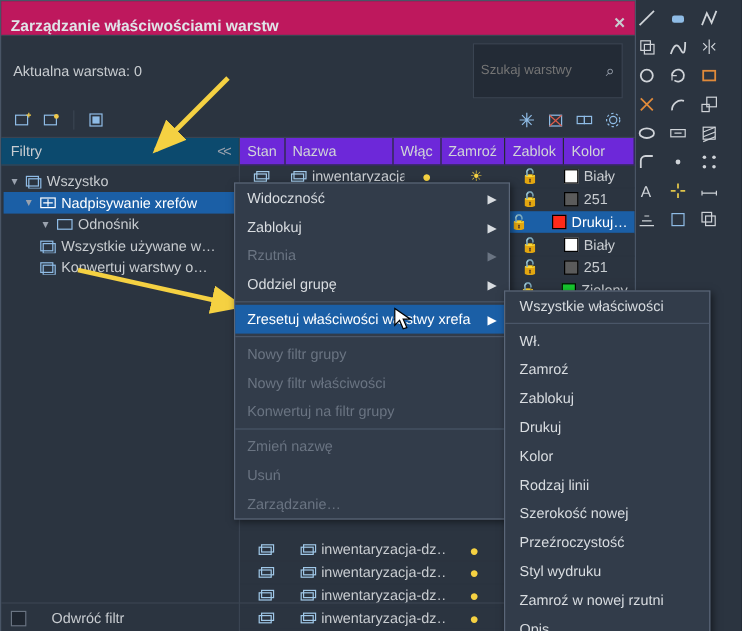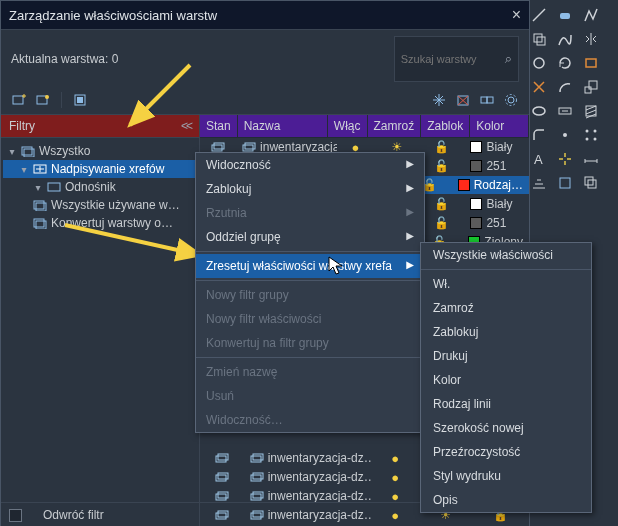--- a/index.html
+++ b/index.html
@@ -1,62 +1,62 @@
 <!DOCTYPE html>
 <html><head>
 <meta charset="utf-8">
 <style>
 html,body{margin:0;padding:0;background:#1a1f28;font-family:"Segoe UI",Arial,sans-serif;font-size:12px;color:#c8ccd0;width:618px;height:526px;overflow:hidden}
 .dialog{position:absolute;left:0;top:0;width:528px;height:526px;background:#2b3440;border:1px solid #495566}
-.dlg-title{height:28px;background:#0f172a;display:flex;align-items:center;padding:0 8px;font-weight:normal;color:#e0e4e8;font-size:13px;border-bottom:1px solid #3a4452}
+.dlg-title{height:28px;background:#be185d;display:flex;align-items:flex-end;padding:0 8px;font-weight:bold;color:#e0e4e8;font-size:13px;border-bottom:1px solid #3a4452}
 .dlg-title .close{margin-left:auto;font-size:16px;cursor:pointer;color:#c8ccd0}
 .cur-layer-row{display:flex;align-items:center;padding:6px 10px;gap:8px}
 .cur-layer{flex:0 0 auto}
 .search-wrap{margin-left:auto;display:flex;align-items:center;border:1px solid #3a4452;background:#232b36;height:20px;padding:12px 4px}
 .search-input{background:transparent;border:none;color:#7a828e;width:100px;font-size:11px;outline:none}
 .search-ico{color:#9aa2ae;font-size:13px;padding:0 2px}
 .toolbar-row{display:flex;align-items:center;padding:4px 10px 6px;gap:8px;border-bottom:1px solid #3a4452}
 .tb-ico{width:16px;height:16px;display:inline-flex;align-items:center;justify-content:center;color:#8fbce6;font-size:13px}
 .tb-sep{width:1px;height:16px;background:#3a4452;margin:0 2px}
 .body{display:flex;height:calc(100% - 28px - 32px - 28px)}
 .filters{width:198px;border-right:1px solid #3a4452;display:flex;flex-direction:column}
-.filters-hdr{display:flex;align-items:flex-end;padding:4px 8px;background:#7f1d1d;border-bottom:1px solid #3a4452}
+.filters-hdr{display:flex;align-items:flex-end;padding:4px 8px;background:#0c4a6e;border-bottom:1px solid #3a4452}
 .filters-hdr .collapse{margin-left:auto;color:#9aa2ae;letter-spacing:-2px}
 .tree{padding:4px 2px;flex:1;overflow:hidden;position:relative}
 .tree-row{display:flex;align-items:center;height:18px;padding-left:4px;white-space:nowrap;gap:4px}
 .tree-row .tw{color:#9aa2ae;width:10px;text-align:center;font-size:10px}
 .tree-ico{display:inline-block;width:14px;height:12px}
 .tree-ico svg{display:block}
 .tree-row.sel{background:#1b5fa6;color:#fff}
 .tree-row.sel .label{color:#fff}
 .label{color:#c8ccd0}
 .ind1{padding-left:16px}.ind2{padding-left:30px}.ind3{padding-left:44px}
 .grid{flex:1;display:flex;flex-direction:column;overflow:hidden}
-.grid-hdr{display:flex;background:#4c1d95;border-bottom:1px solid #232b36}
+.grid-hdr{display:flex;background:#6d28d9;border-bottom:1px solid #232b36}
 .grid-hdr>div{padding:4px 6px;border-right:1px solid #232b36;color:#d0d4d8;font-size:12px}
 .col-stan{width:32px}.col-nazwa{width:118px}.col-wlacz{width:34px}.col-zamroz{width:44px}.col-zablok{width:44px}.col-kolor{width:70px}
 .grid-body{flex:1;overflow:hidden}
 .grow{display:flex;align-items:center;height:18px;border-bottom:1px solid #2b3440}
 .grow>div{padding:0 6px;display:flex;align-items:center;height:100%}
 .grow .c-stan{width:32px;justify-content:center}
 .grow .c-nazwa{width:118px;gap:4px;white-space:nowrap;overflow:hidden}
 .grow .c-wlacz{width:34px;justify-content:center}
 .grow .c-zamroz{width:44px;justify-content:center}
 .grow .c-zablok{width:44px;justify-content:center}
 .grow .c-kolor{width:70px;gap:4px;white-space:nowrap}
 .grow.sel{background:#1b5fa6;color:#fff}
 .sw{width:10px;height:10px;border:1px solid #000}
 .bulb-on{color:#f5d142;font-size:13px}
 .sun{color:#f5d142;font-size:12px}
 .lock{color:#5aa8e0;font-size:12px}
 .layer-ico{display:inline-flex}
 .footer{position:absolute;bottom:0;left:0;right:0;height:24px;border-top:1px solid #3a4452;display:flex;align-items:center;padding:0 8px;gap:21px}
 .footer .cb{width:11px;height:11px;border:1px solid #6a7482;background:#1f2630}
 .ctx{position:absolute;left:195px;top:152px;width:228px;background:#323c4a;border:1px solid #5a6678;box-shadow:2px 2px 6px rgba(0,0,0,.5);z-index:10}
-.ctx-item{padding:5px 10px;display:flex;align-items:flex-start;color:#d8dce0;font-size:12px}
+.ctx-item{padding:5px 10px;display:flex;align-items:flex-end;color:#d8dce0;font-size:12px}
 .ctx-item .arrow{margin-left:auto;font-size:10px;color:#d8dce0}
 .ctx-item.disabled{color:#6a7482}
 .ctx-item.disabled .arrow{color:#6a7482}
 .ctx-item.hl{background:#1b5fa6;color:#fff}
 .ctx-item.hl .arrow{color:#fff}
 .ctx-sep{height:1px;background:#4a5668;margin:2px 0}
 .sub{position:absolute;left:420px;top:242px;width:170px;background:#323c4a;border:1px solid #5a6678;box-shadow:2px 2px 6px rgba(0,0,0,.5);z-index:11}
 .sub-item{padding:5px 12px;color:#d8dce0;font-size:12px}
 .toolbox{position:absolute;right:0;top:0;width:84px;height:526px;background:#2b3440;border-left:1px solid #3a4452;display:flex;flex-wrap:wrap;align-content:flex-start;padding:6px 4px;gap:6px 8px}
 .tool{width:18px;height:18px;display:flex;align-items:center;justify-content:center}
@@ -413,21 +413,21 @@
               <span class="bulb-on">●</span>
             </div>
             <div class="c-zamroz">
               <span class="sun">☀</span>
             </div>
             <div class="c-zablok">
               <span class="lock">🔓</span>
             </div>
             <div class="c-kolor">
               <span class="sw" style="background:#ff2a1a"></span>
-              <span>Rodzaj…</span>
+              <span>Drukuj…</span>
             </div>
           </div>
           <div class="grow">
             <div class="c-stan">
               <span class="layer-ico">
                 <svg width="14" height="12">
                   <rect x="1" y="4" width="10" height="6" fill="none" stroke="#a0c8e8"></rect>
                   <rect x="3" y="2" width="10" height="6" fill="none" stroke="#a0c8e8"></rect>
                 </svg>
               </span>
@@ -728,36 +728,37 @@
       <span>Konwertuj na filtr grupy</span>
     </div>
   <div class="ctx-sep"></div>
   <div class="ctx-item disabled">
       <span>Zmień nazwę</span>
     </div>
   <div class="ctx-item disabled">
       <span>Usuń</span>
     </div>
   <div class="ctx-item disabled">
-      <span>Widoczność…</span>
+      <span>Zarządzanie…</span>
     </div>
 </div>
 
 <div class="sub">
   <div class="sub-item">Wszystkie właściwości</div>
   <div class="ctx-sep"></div>
   <div class="sub-item">Wł.</div>
   <div class="sub-item">Zamroź</div>
   <div class="sub-item">Zablokuj</div>
   <div class="sub-item">Drukuj</div>
   <div class="sub-item">Kolor</div>
   <div class="sub-item">Rodzaj linii</div>
   <div class="sub-item">Szerokość nowej</div>
   <div class="sub-item">Przeźroczystość</div>
   <div class="sub-item">Styl wydruku</div>
+  <div class="sub-item">Zamroź w nowej rzutni</div>
   <div class="sub-item">Opis</div>
 </div>
 
 <div class="cursor">
 <svg width="16" height="20">
       <path d="M1 1l0 14 4-4 3 7 3-1-3-7 6 0z" fill="#fff" stroke="#000" stroke-width="1"></path>
     </svg>
 </div>
 
 </body></html>

